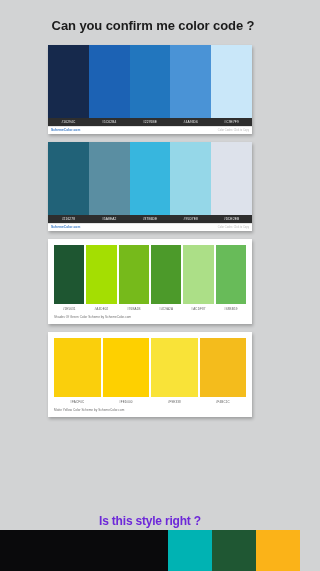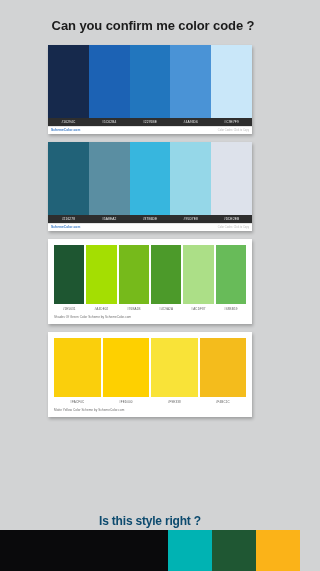--- a/index.html
+++ b/index.html
@@ -108,21 +108,21 @@
 
   .msg-bottom{
     position:absolute;
     left:0;right:0;
     bottom:41px;
     text-align:center;
   }
   .msg-bottom .line{
     font-size:12px;
     font-weight:bold;
-    color:#0c4a6e;
+    color:#6d28d9;
     line-height:17px;
     letter-spacing:-0.2px;
   }
 
   .bottom-strip{
     position:absolute;
     left:0;bottom:0;
     width:300px;height:41px;
     display:flex;
   }

